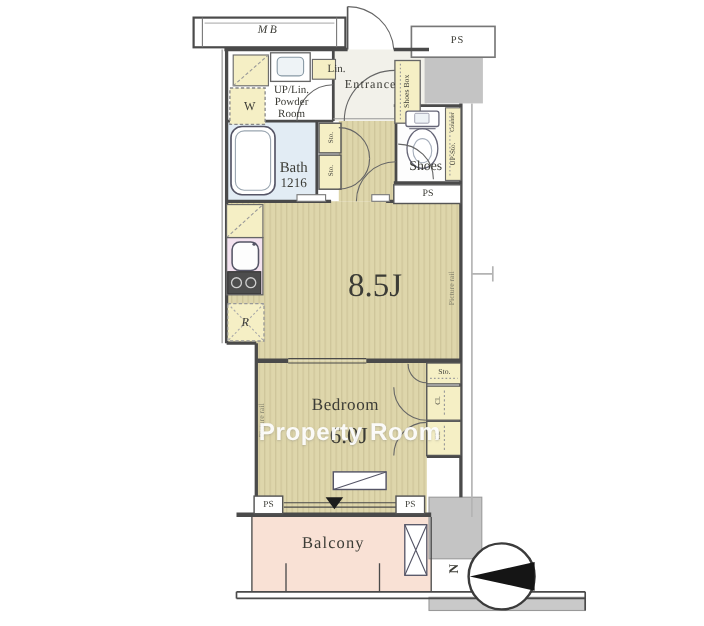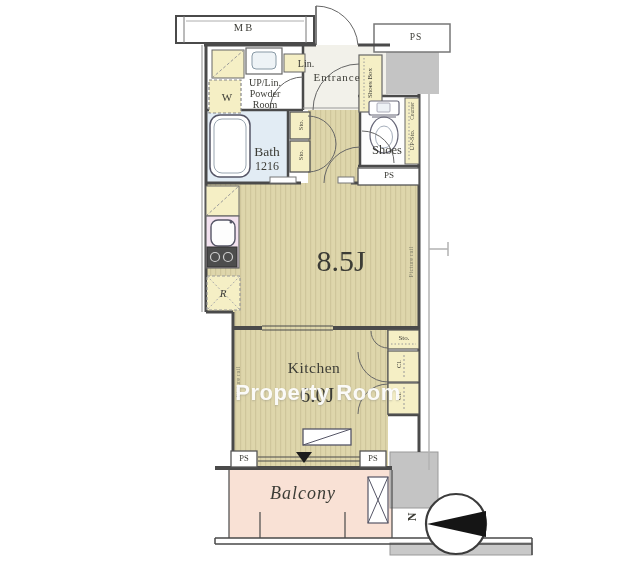--- a/index.html
+++ b/index.html
@@ -160,21 +160,21 @@
     <rect x="368" y="477" width="20" height="46" fill="#fff" stroke="#556" stroke-width="1.2"></rect>
     <path d="M368,477 L388,523 M388,477 L368,523" stroke="#556" stroke-width="1" fill="none"></path>
   </g>
 
   <g>
     <circle cx="456" cy="524" r="30" fill="#fff" stroke="#3b3b3b" stroke-width="2.2"></circle>
     <polygon points="427,524 486,511 486,537" fill="#151515"></polygon>
   </g>
 </svg>
 
-<div class="lbl" style="left:244px;top:28px;font-size:10.5px;letter-spacing:2px;">MB</div>
+<div class="lbl" style="left:244px;top:28px;font-size:10.5px;letter-spacing:2px;font-style:italic;">MB</div>
 <div class="lbl" style="left:416px;top:37px;font-size:9.5px;letter-spacing:1px;">PS</div>
 
 <div class="lbl" style="left:265px;top:93px;font-size:10px;">
   <div>UP/Lin.</div>
   <div>Powder</div>
   <div>Room</div>
 </div>
 <div class="lbl" style="left:306px;top:63px;font-size:10px;">Lin.</div>
 <div class="lbl" style="left:227px;top:97px;font-size:11px;">W</div>
 <div class="lbl" style="left:337px;top:77px;font-size:11px;letter-spacing:1px;">Entrance</div>
@@ -190,30 +190,30 @@
 
 <div class="lbl" style="left:387px;top:151px;font-size:12.5px;">Shoes</div>
 <div class="lbl v" style="left:412px;top:111px;font-size:5.5px;">Counter</div>
 <div class="lbl v" style="left:412px;top:140px;font-size:6.5px;">UP-Sto.</div>
 <div class="lbl" style="left:389px;top:176px;font-size:9px;">PS</div>
 
 <div class="lbl" style="left:341px;top:260px;font-size:30px;">8.5J</div>
 <div class="lbl v rail" style="left:412px;top:262px;font-size:7px;">Picture rail</div>
 <div class="lbl" style="left:223px;top:293px;font-size:11px;font-style:italic;">R</div>
 
-<div class="lbl" style="left:314px;top:368px;font-size:15.5px;letter-spacing:.5px;">Kitchen</div>
+<div class="lbl" style="left:314px;top:368px;font-size:15.5px;letter-spacing:.5px;">Bedroom</div>
 <div class="lbl" style="left:317px;top:396px;font-size:21px;">6.0J</div>
 <div class="lbl v rail" style="left:239px;top:382px;font-size:7px;">Picture rail</div>
 
 <div class="lbl" style="left:404px;top:339px;font-size:7px;">Sto.</div>
 <div class="lbl v" style="left:399px;top:364px;font-size:6.5px;">Cl.</div>
 <div class="lbl v" style="left:399px;top:396px;font-size:6.5px;">Cl.</div>
 
 <div class="lbl" style="left:244px;top:459px;font-size:8.5px;">PS</div>
 <div class="lbl" style="left:373px;top:459px;font-size:8.5px;">PS</div>
 
-<div class="lbl" style="left:303px;top:494px;font-size:18px;letter-spacing:1px;font-style:italic;">Balcony</div>
+<div class="lbl" style="left:303px;top:494px;font-size:15px;letter-spacing:1px;">Balcony</div>
 
 <div class="lbl v" style="left:413px;top:517px;font-size:12px;font-weight:bold;">N</div>
 
 <div class="wm" style="left:318px;top:393px;">Property Room</div>
 
 </div>
 
 </body></html>

